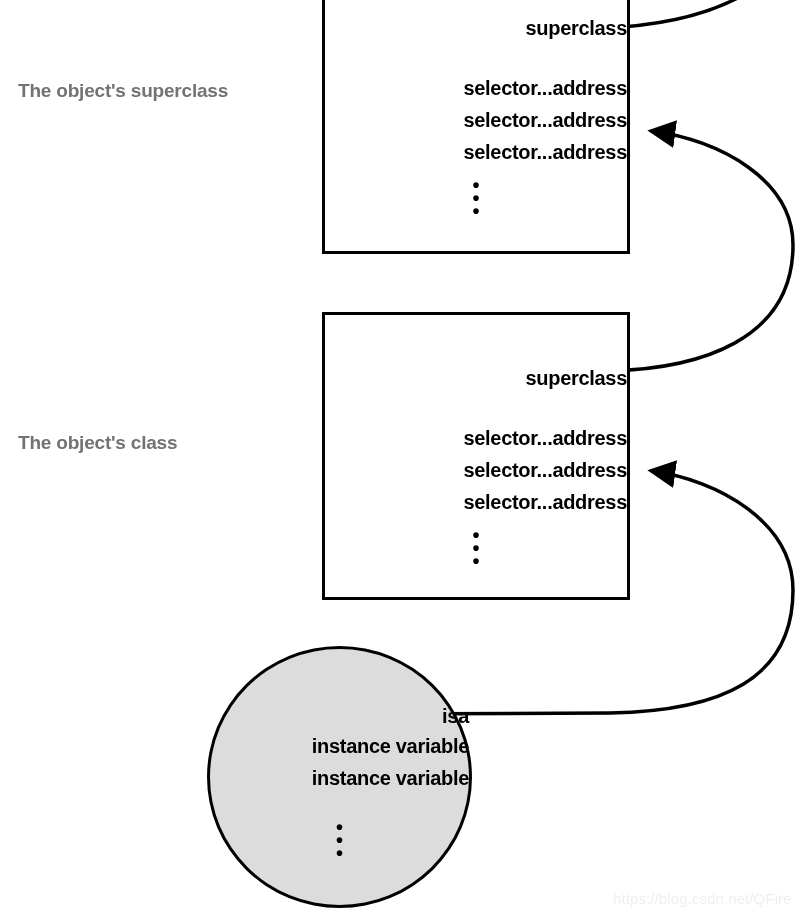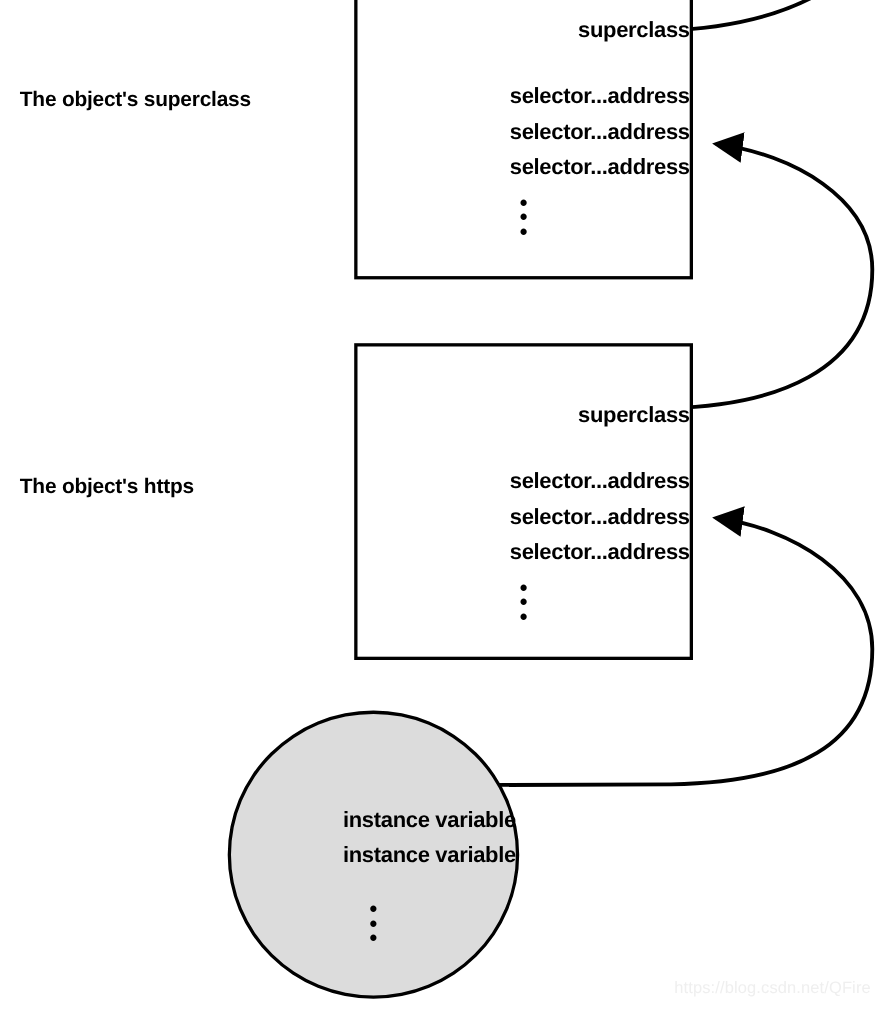--- a/index.html
+++ b/index.html
@@ -21,21 +21,21 @@
     position: absolute;
     left: 0;
     top: 0;
     width: 805px;
     height: 922px;
   }
   .side-label {
     position: absolute;
     font-weight: bold;
     font-size: 19px;
-    color: #000000;
+    color: #737373;
     letter-spacing: -0.2px;
     white-space: nowrap;
   }
   #label-superclass { left: 18px; top: 80px; }
   #label-class { left: 18px; top: 432px; }
 
   .box {
     position: absolute;
     box-sizing: border-box;
     border: 3px solid #000000;
@@ -119,21 +119,21 @@
 
     <path d="M 560 29 L 602 28 C 660 26 710 14 745 -6" fill="none" stroke="#000000" stroke-width="3.5" stroke-linecap="round"></path>
 
     <path d="M 560 372 L 608 371 C 700 369 793 340 793 245 C 793 180 720 140 652 131" fill="none" stroke="#000000" stroke-width="3.5" stroke-linecap="round" marker-end="url(#arrowHead)"></path>
 
     <path d="M 360 714 L 610 713 C 720 711 793 680 793 590 C 793 522 718 480 652 471" fill="none" stroke="#000000" stroke-width="3.5" stroke-linecap="round" marker-end="url(#arrowHead)"></path>
   </svg>
 
   <div class="side-label" id="label-superclass">The object's superclass</div>
 
-  <div class="side-label" id="label-class">The object's https</div>
+  <div class="side-label" id="label-class">The object's class</div>
 
   <div class="box" id="box-superclass">
     <div class="row-text sc">superclass</div>
     <div class="row-text sel1">selector...address</div>
     <div class="row-text sel2">selector...address</div>
     <div class="row-text sel3">selector...address</div>
     <div class="vdots">
       <span>•</span>
       <span>•</span>
       <span>•</span>
@@ -146,20 +146,21 @@
     <div class="row-text sel2">selector...address</div>
     <div class="row-text sel3">selector...address</div>
     <div class="vdots">
       <span>•</span>
       <span>•</span>
       <span>•</span>
     </div>
   </div>
 
   <div id="oval">
+    <div class="row-text isa">isa</div>
     <div class="row-text iv1">instance variable</div>
     <div class="row-text iv2">instance variable</div>
     <div class="vdots">
       <span>•</span>
       <span>•</span>
       <span>•</span>
     </div>
   </div>
 
   <div id="watermark">https://blog.csdn.net/QFire</div>

